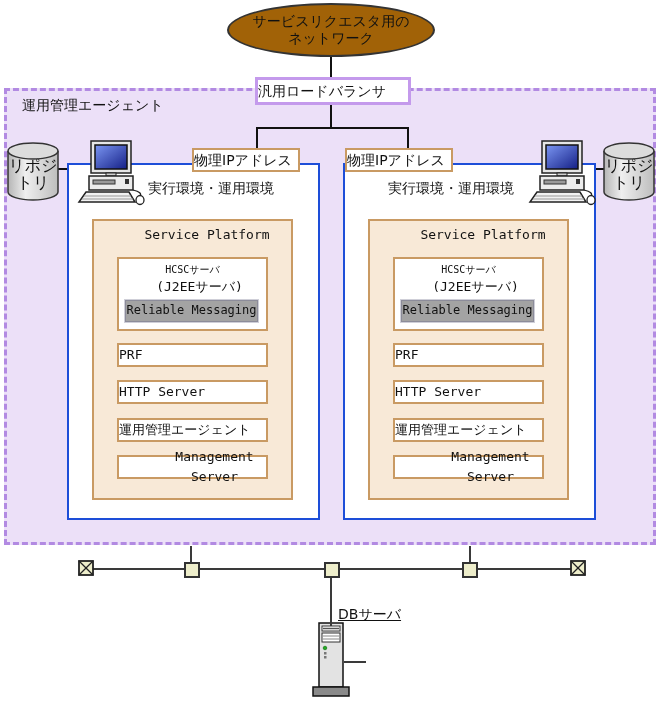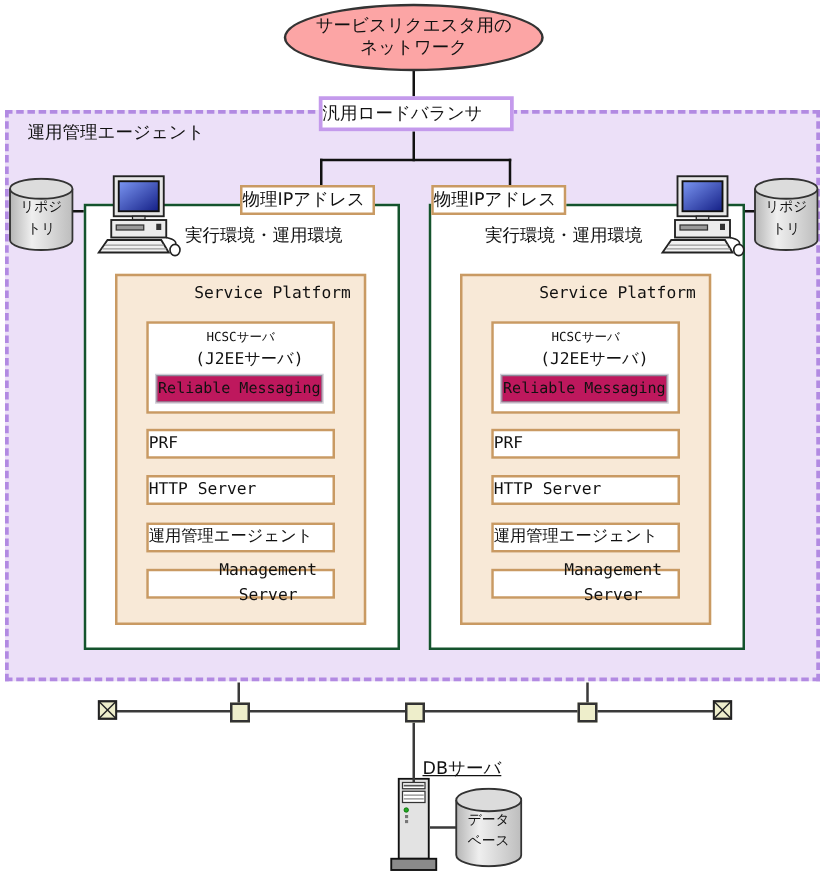--- a/index.html
+++ b/index.html
@@ -7,61 +7,61 @@
     position:relative;width:663px;height:701px;background:#fff;overflow:hidden;
     font-family:"DejaVu Sans","Liberation Sans",sans-serif;color:#111;
   }
   .abs{position:absolute;}
   .jp{font-size:14px;color:#111;}
   .mono{font-family:"DejaVu Sans Mono","Liberation Mono",monospace;}
   .ctr{display:flex;align-items:center;justify-content:flex-start;text-align:center;}
 
   
   .cloud{left:227px;top:3px;width:208px;height:54px;border-radius:50%;
-         background:#fca5a5;border:2px solid #333;box-sizing:border-box;
+         background:#a16207;border:2px solid #333;box-sizing:border-box;
          display:flex;flex-direction:column;align-items:center;justify-content:center;line-height:17px;z-index:6;}
   
   .cluster{left:4px;top:88px;width:652px;height:457px;background:#ece0f8;
            border:3px dashed #b28ae2;box-sizing:border-box;z-index:1;}
   .cluster-label{left:22px;top:97px;z-index:2;}
   
   .lb-box{left:255px;top:77px;width:156px;height:28px;background:#fff;
           border:3px solid #c49aec;box-sizing:border-box;z-index:6;line-height:22px;}
   
   .vline{width:2px;background:#111;z-index:4;}
   .hline{height:2px;background:#111;z-index:4;}
   .netline{background:#3a3a3a;z-index:2;}
   
   .phys-ip{top:148px;width:108px;height:24px;background:#fff;border:2px solid #c99a63;
            box-sizing:border-box;z-index:5;line-height:20px;}
   
-  .node{top:163px;width:253px;height:357px;background:#fff;border:2px solid #14532d;
+  .node{top:163px;width:253px;height:357px;background:#fff;border:2px solid #1d4ed8;
         box-sizing:border-box;z-index:3;}
   .node-a{left:67px;} .node-b{left:343px;}
   .env-label{position:absolute;top:15px;white-space:nowrap;}
   .node-a .env-label{left:79px;} .node-b .env-label{left:43px;}
   
   .sp{position:absolute;left:23px;top:54px;width:201px;height:281px;background:#f8e9d7;
       border:2px solid #c99a63;box-sizing:border-box;}
-  .sp-title{position:absolute;left:12px;top:6px;width:224px;text-align:center;font-size:13px;}
+  .sp-title{position:absolute;left:1px;top:6px;width:224px;text-align:center;font-size:13px;}
   .hcsc{position:absolute;left:23px;top:36px;width:151px;height:74px;background:#fff;
         border:2px solid #c99a63;box-sizing:border-box;text-align:center;}
   .hcsc-l1{position:absolute;left:0;top:4px;width:147px;font-size:10px;}
   .hcsc-l2{position:absolute;left:0;top:19px;width:161px;font-size:13px;}
-  .rm{position:absolute;left:6px;top:41px;width:133px;height:22px;background:#be185d;
+  .rm{position:absolute;left:6px;top:41px;width:133px;height:22px;background:#a3a3a3;
       border:1px solid #8c8c9a;outline:1px solid #cfcfd8;box-sizing:border-box;
       font-size:12px;line-height:19px;text-align:center;}
   .comp{position:absolute;left:23px;width:151px;height:24px;background:#fff;
         border:2px solid #c99a63;box-sizing:border-box;font-size:13px;line-height:20px;}
   .c0{top:122px;} .c1{top:159px;} .c2{top:197px;} .c3{top:234px;padding-left:44px;}
   
   .cyl{z-index:4;}
   .cyl-text{position:absolute;left:0;top:0;width:100%;height:100%;
             display:flex;flex-direction:column;align-items:center;justify-content:center;
-            line-height:17px;font-size:11px;padding-top:4px;box-sizing:border-box;}
+            line-height:17px;font-size:16px;padding-top:4px;box-sizing:border-box;}
   
   .pc{z-index:4;}
   
   .sq{width:16px;height:16px;background:#eeeecb;border:2px solid #333;box-sizing:border-box;z-index:3;}
   .xbox{width:16px;height:16px;z-index:3;}
   .db-label{left:338px;top:606px;text-decoration:underline;}
 </style>
 </head>
 <body>
 
@@ -229,24 +229,14 @@
       <line x1="13" y1="17" x2="29" y2="17" stroke="#888" stroke-width="1"></line>
       <circle cx="15" cy="26" r="1.8" fill="#2a2" stroke="#060" stroke-width="0.6"></circle>
       <rect x="14" y="30" width="2.5" height="2.5" fill="#777"></rect>
       <rect x="14" y="34" width="2.5" height="2.5" fill="#777"></rect>
       <rect x="3" y="65" width="36" height="9" fill="#8a8a8a" stroke="#111" stroke-width="1.5"></rect>
     </svg>
   </div>
 
   <div class="abs hline netline" style="left:344px;top:661px;width:22px;"></div>
 
-  <div class="abs cyl" style="left:364px;top:630px;width:54px;height:64px;">
-    <svg width="54" height="64" viewBox="0 0 54 64">
-      <path d="M1,10 L1,54 A26,9 0 0 0 53,54 L53,10" fill="url(#g1)" stroke="#333" stroke-width="1.5"></path>
-      <ellipse cx="27" cy="10" rx="26" ry="9" fill="#dcdcdc" stroke="#333" stroke-width="1.5"></ellipse>
-    </svg>
-    <div class="cyl-text jp">
-      <span>データ</span>
-      <span>ベース</span>
-    </div>
-  </div>
 
 </div>
 
 </body></html>

